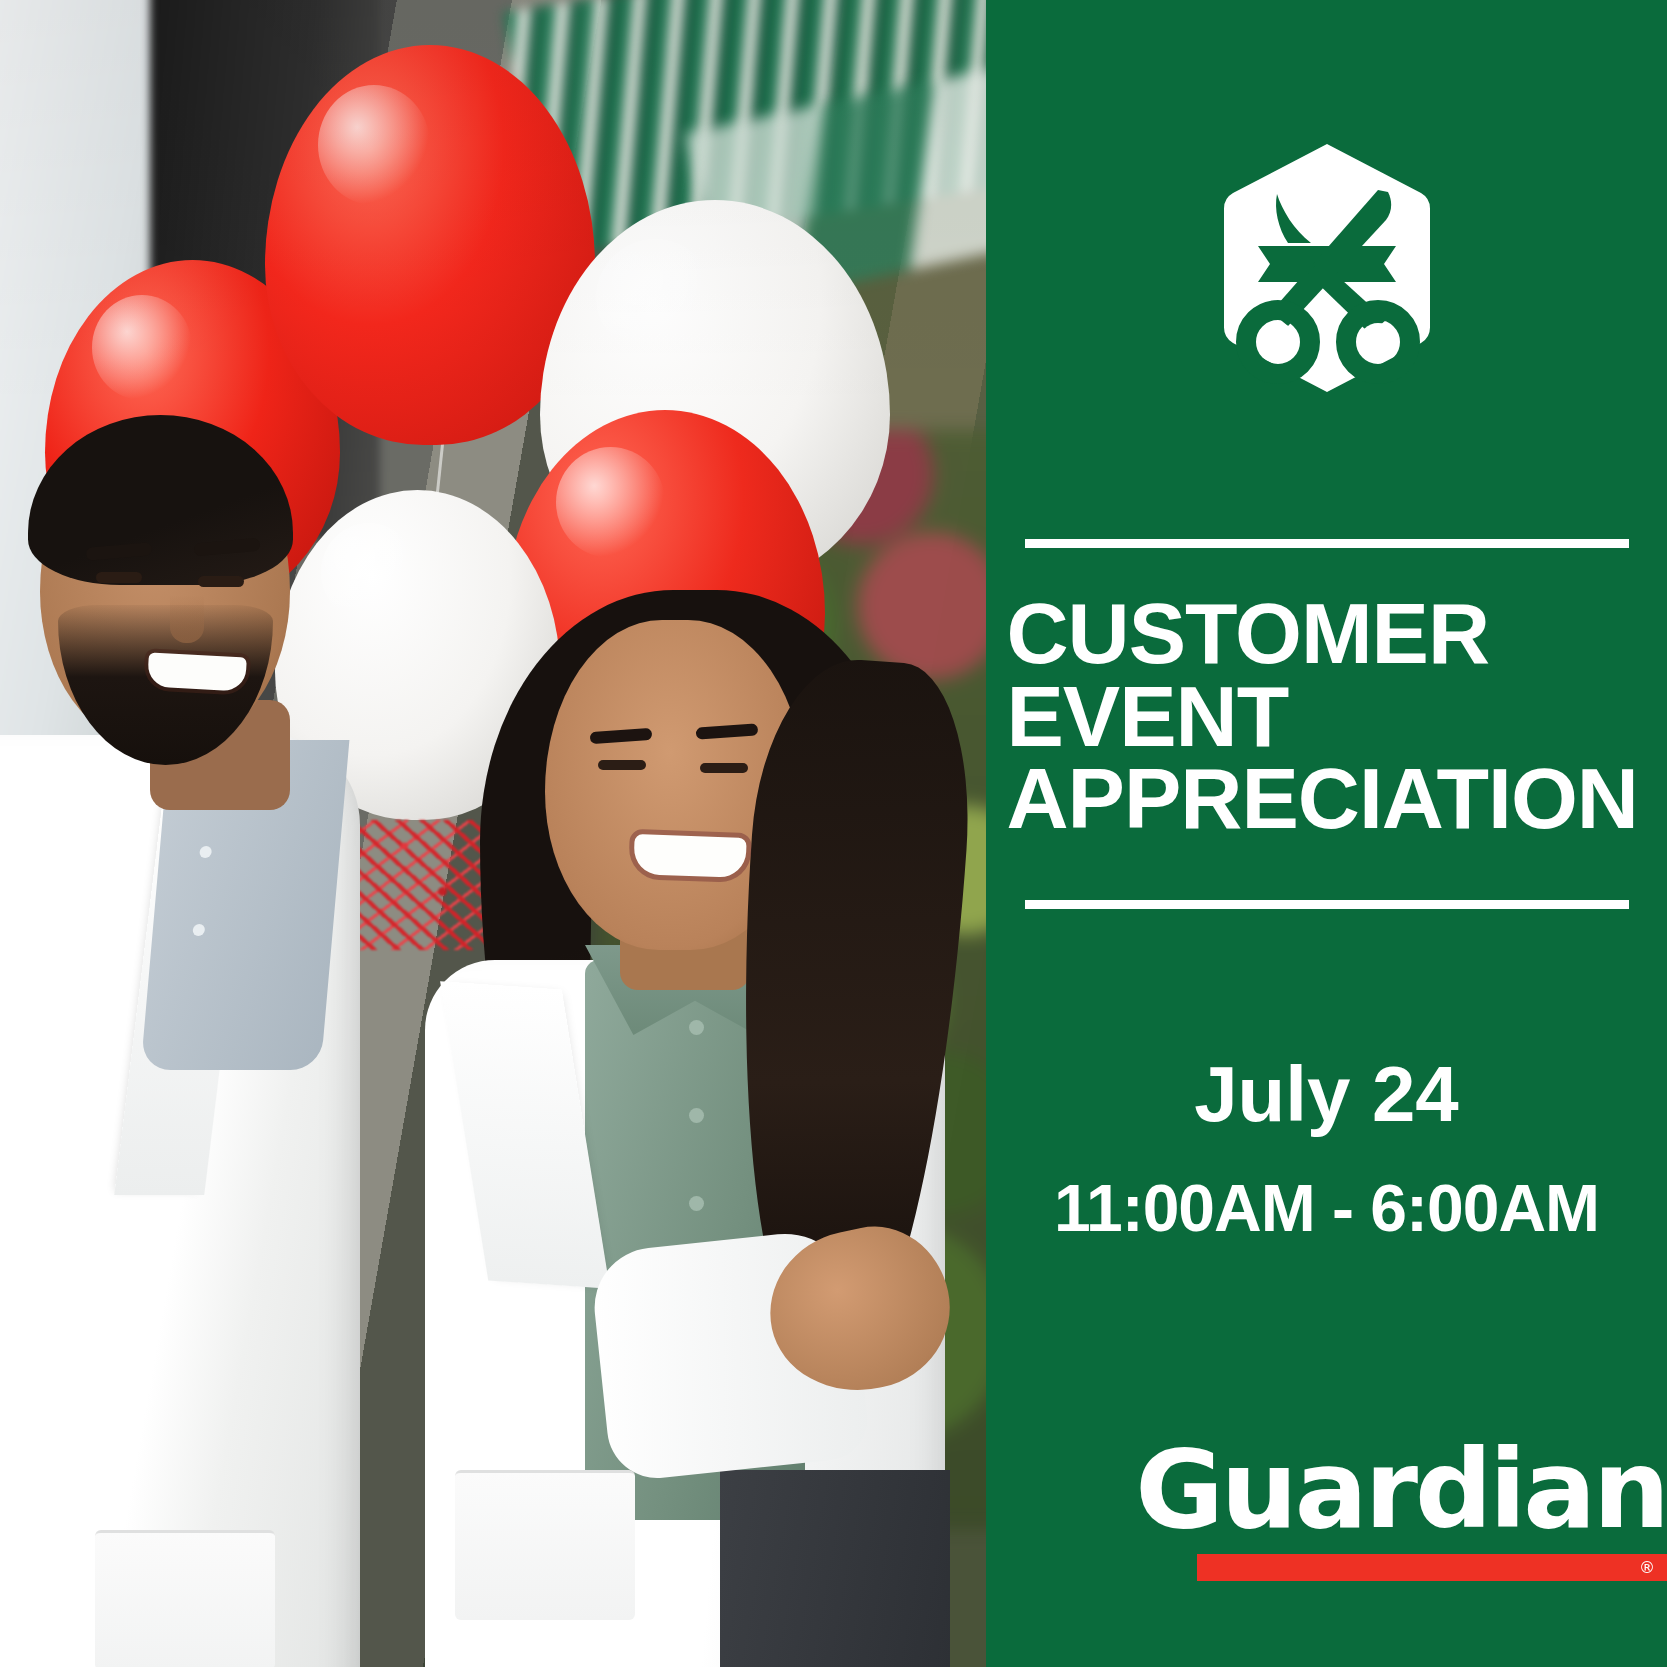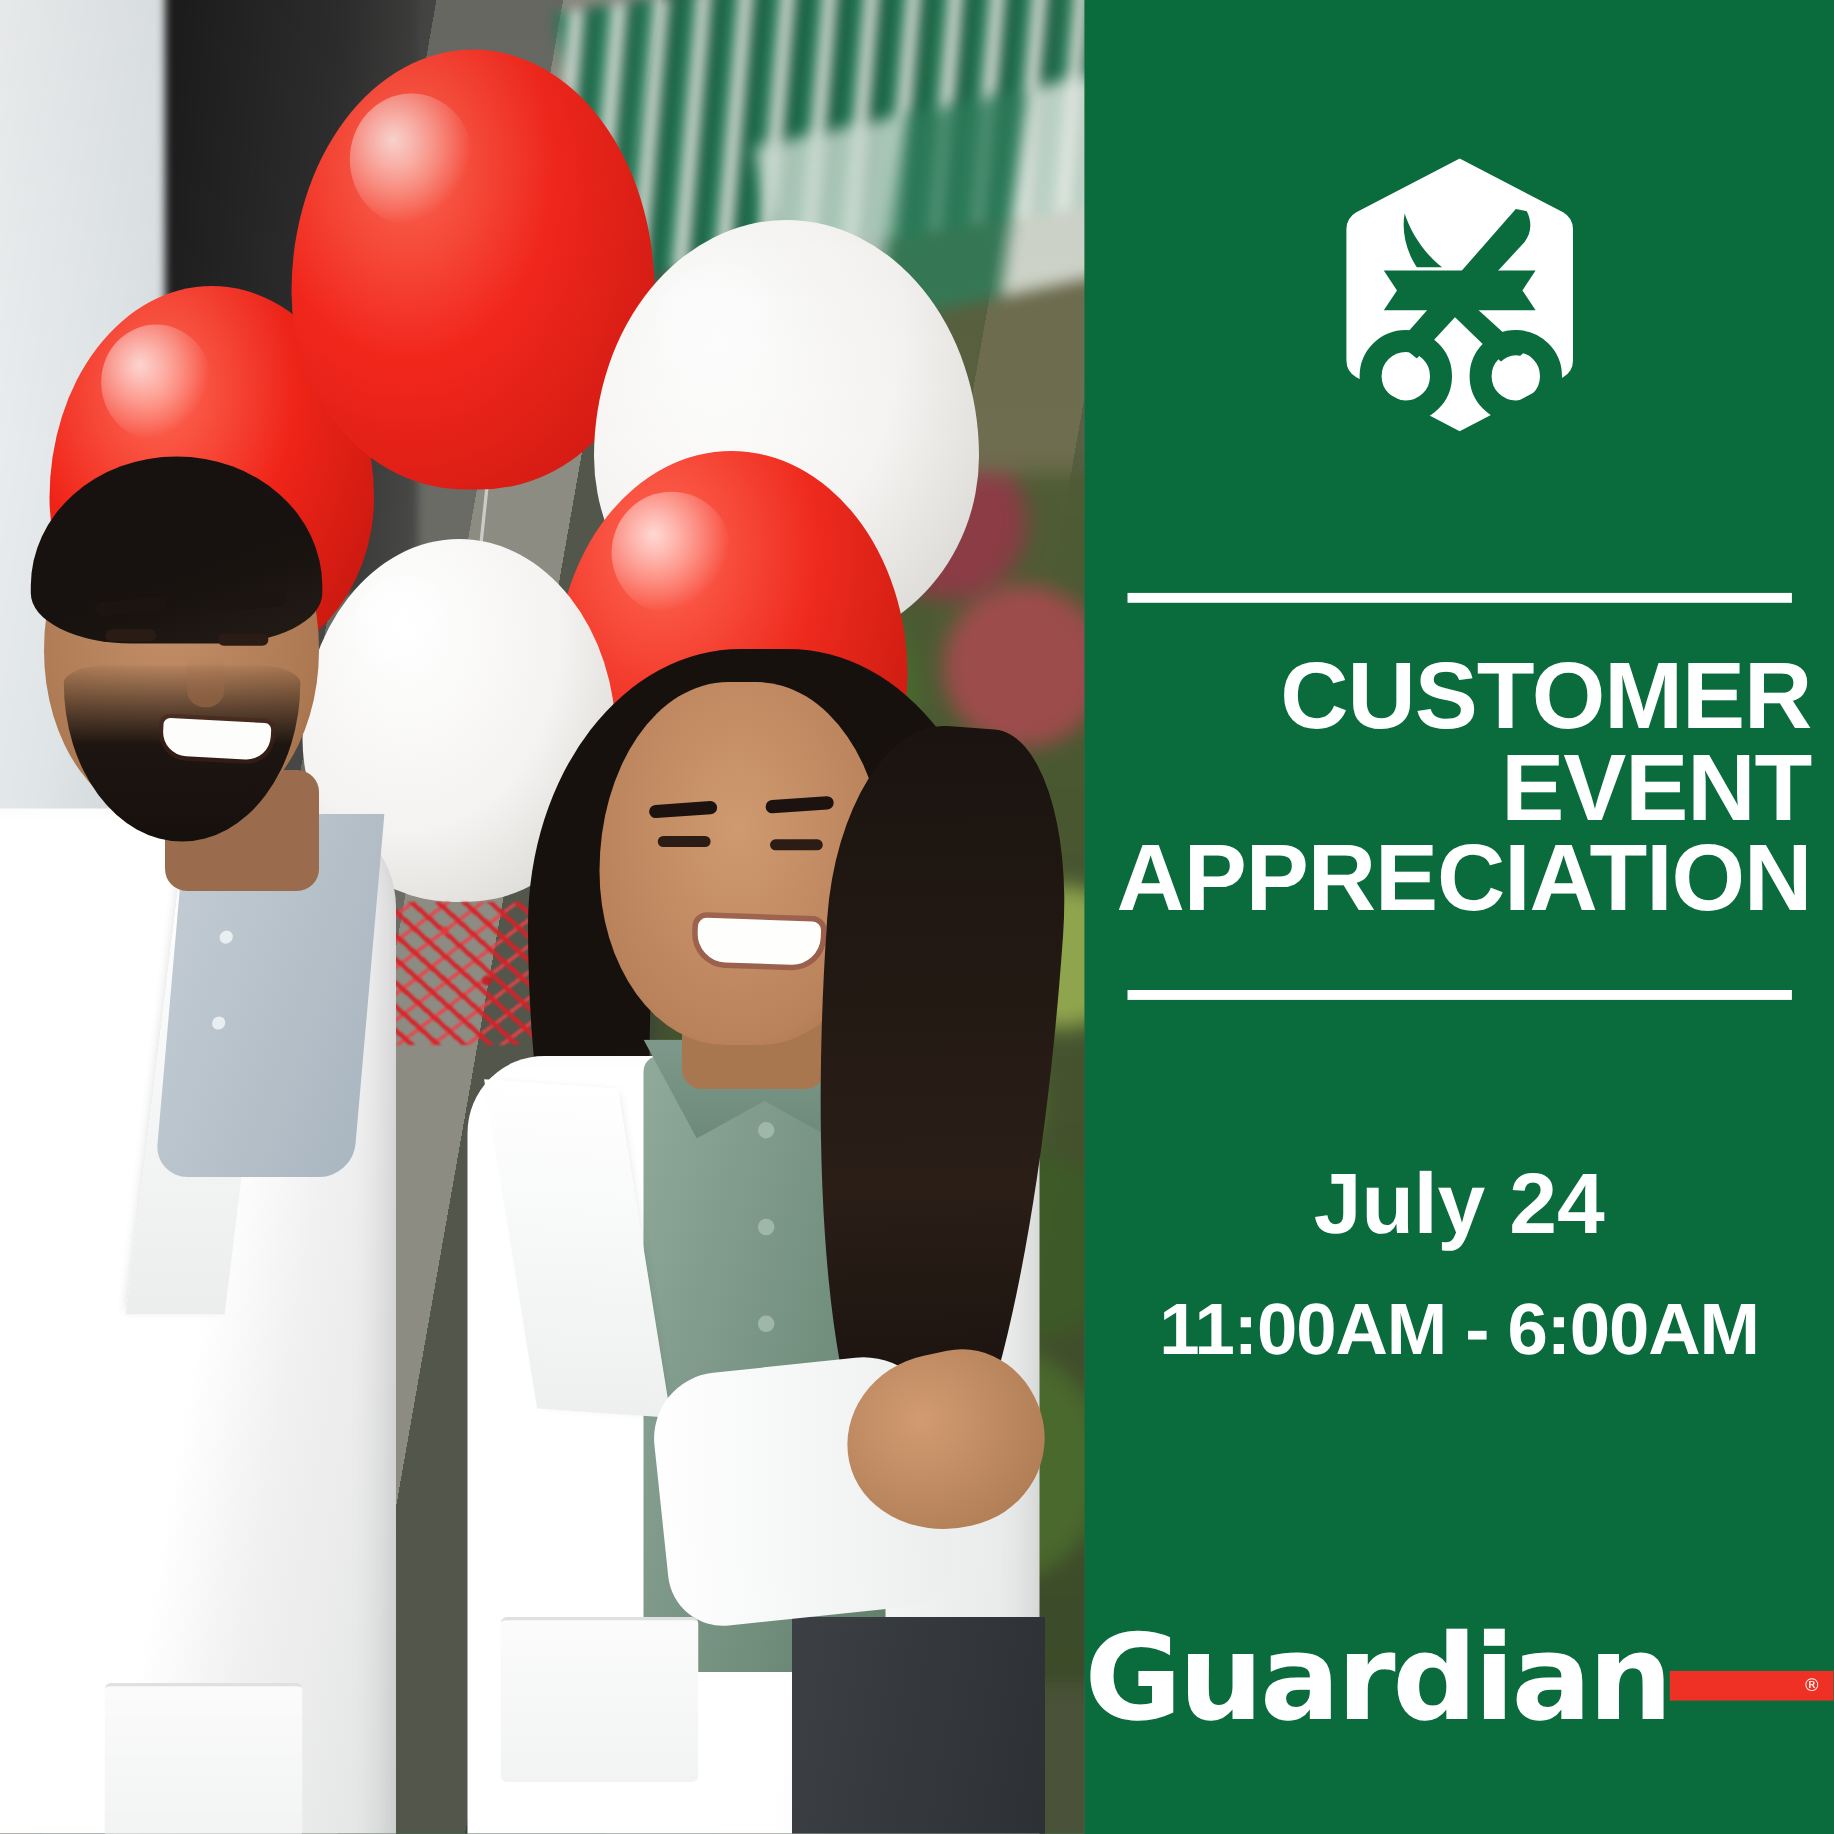--- a/index.html
+++ b/index.html
@@ -293,21 +293,21 @@
 
   .rule {
     width:604px; height:9px; background:#ffffff;
   }
   .rule.top { margin-top:145px; }
   .rule.bottom { margin-top:60px; }
 
   .event-title {
     margin-top:44px;
     width:640px;
-    text-align:right;
+    text-align:left;
     color:#ffffff;
     font-size:86px;
     line-height:.96;
     font-weight:bold;
     letter-spacing:-1px;
     font-family:"Liberation Sans", sans-serif;
   }
   .event-title .ln { display:block; }
 
   .event-date {
@@ -323,21 +323,21 @@
     color:#ffffff;
     font-size:66px;
     font-weight:bold;
     line-height:1;
     letter-spacing:-1px;
     font-family:"Liberation Sans", sans-serif;
   }
 
   .brand {
     position:absolute; left:0; right:0; bottom:86px;
-    display:flex; flex-direction:row; align-items:center;
+    display:flex; flex-direction:column; align-items:flex-end;
   }
   .brand-word {
     color:#ffffff;
     font-size:108px;
     font-weight:bold;
     line-height:1;
     letter-spacing:-3px;
     font-family:"DejaVu Sans", sans-serif;
   }
   .brand-bar {

